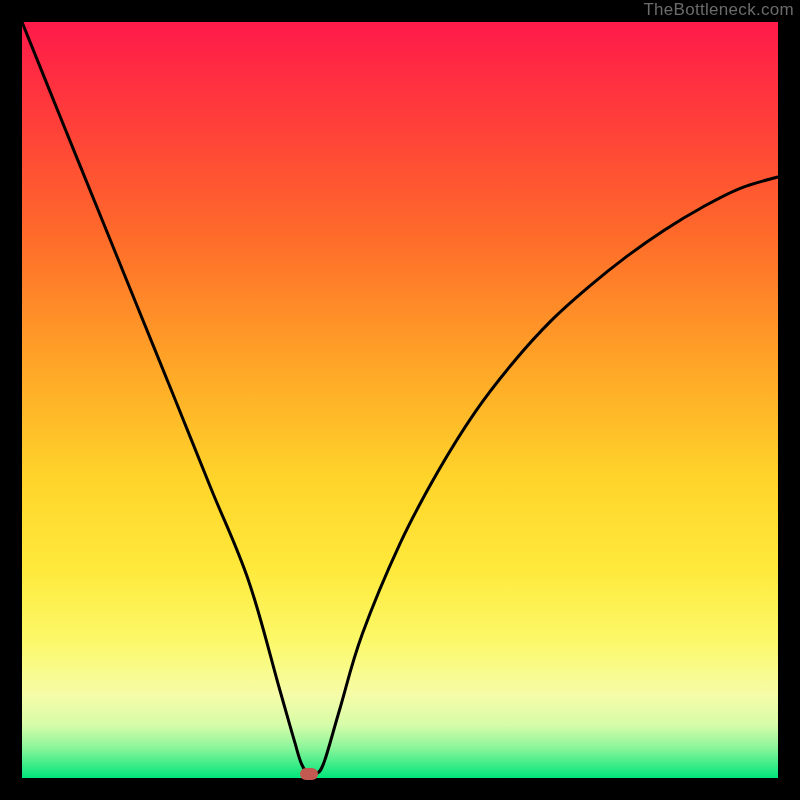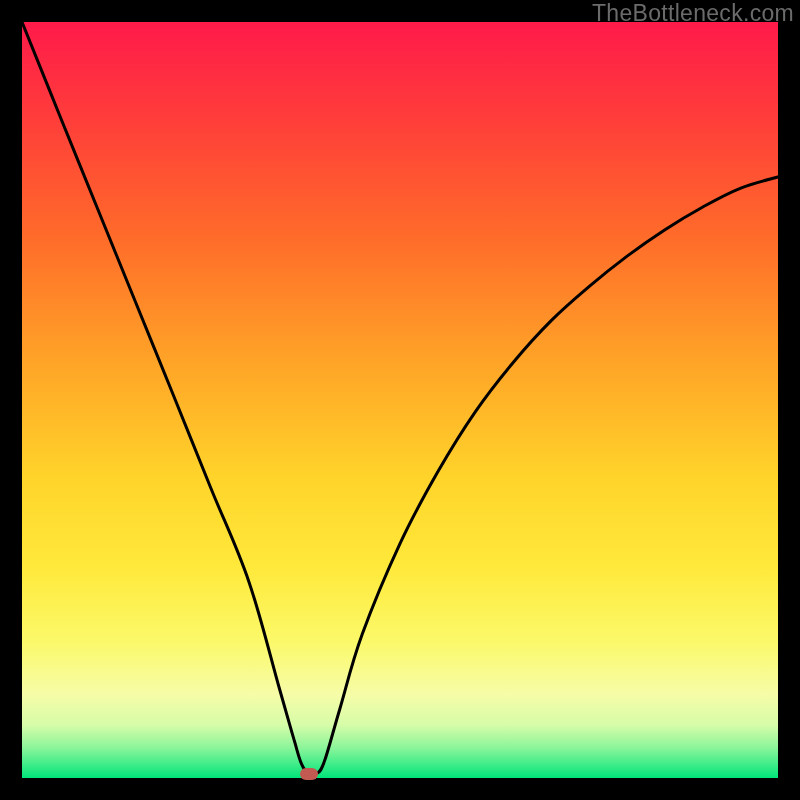--- a/index.html
+++ b/index.html
@@ -38,21 +38,21 @@
       #d6fca8 93%,
       #8bf59a 96%,
       #00e57a 100%
     );
   }
   .watermark {
     position: absolute;
     top: 0px;
     right: 6px;
     color: #6b6b6b;
-    font-size: 23px;
+    font-size: 17px;
     font-weight: 500;
     letter-spacing: 0.3px;
     user-select: none;
   }
   svg.curve {
     position: absolute;
     left: 0;
     top: 0;
     width: 756px;
     height: 756px;

